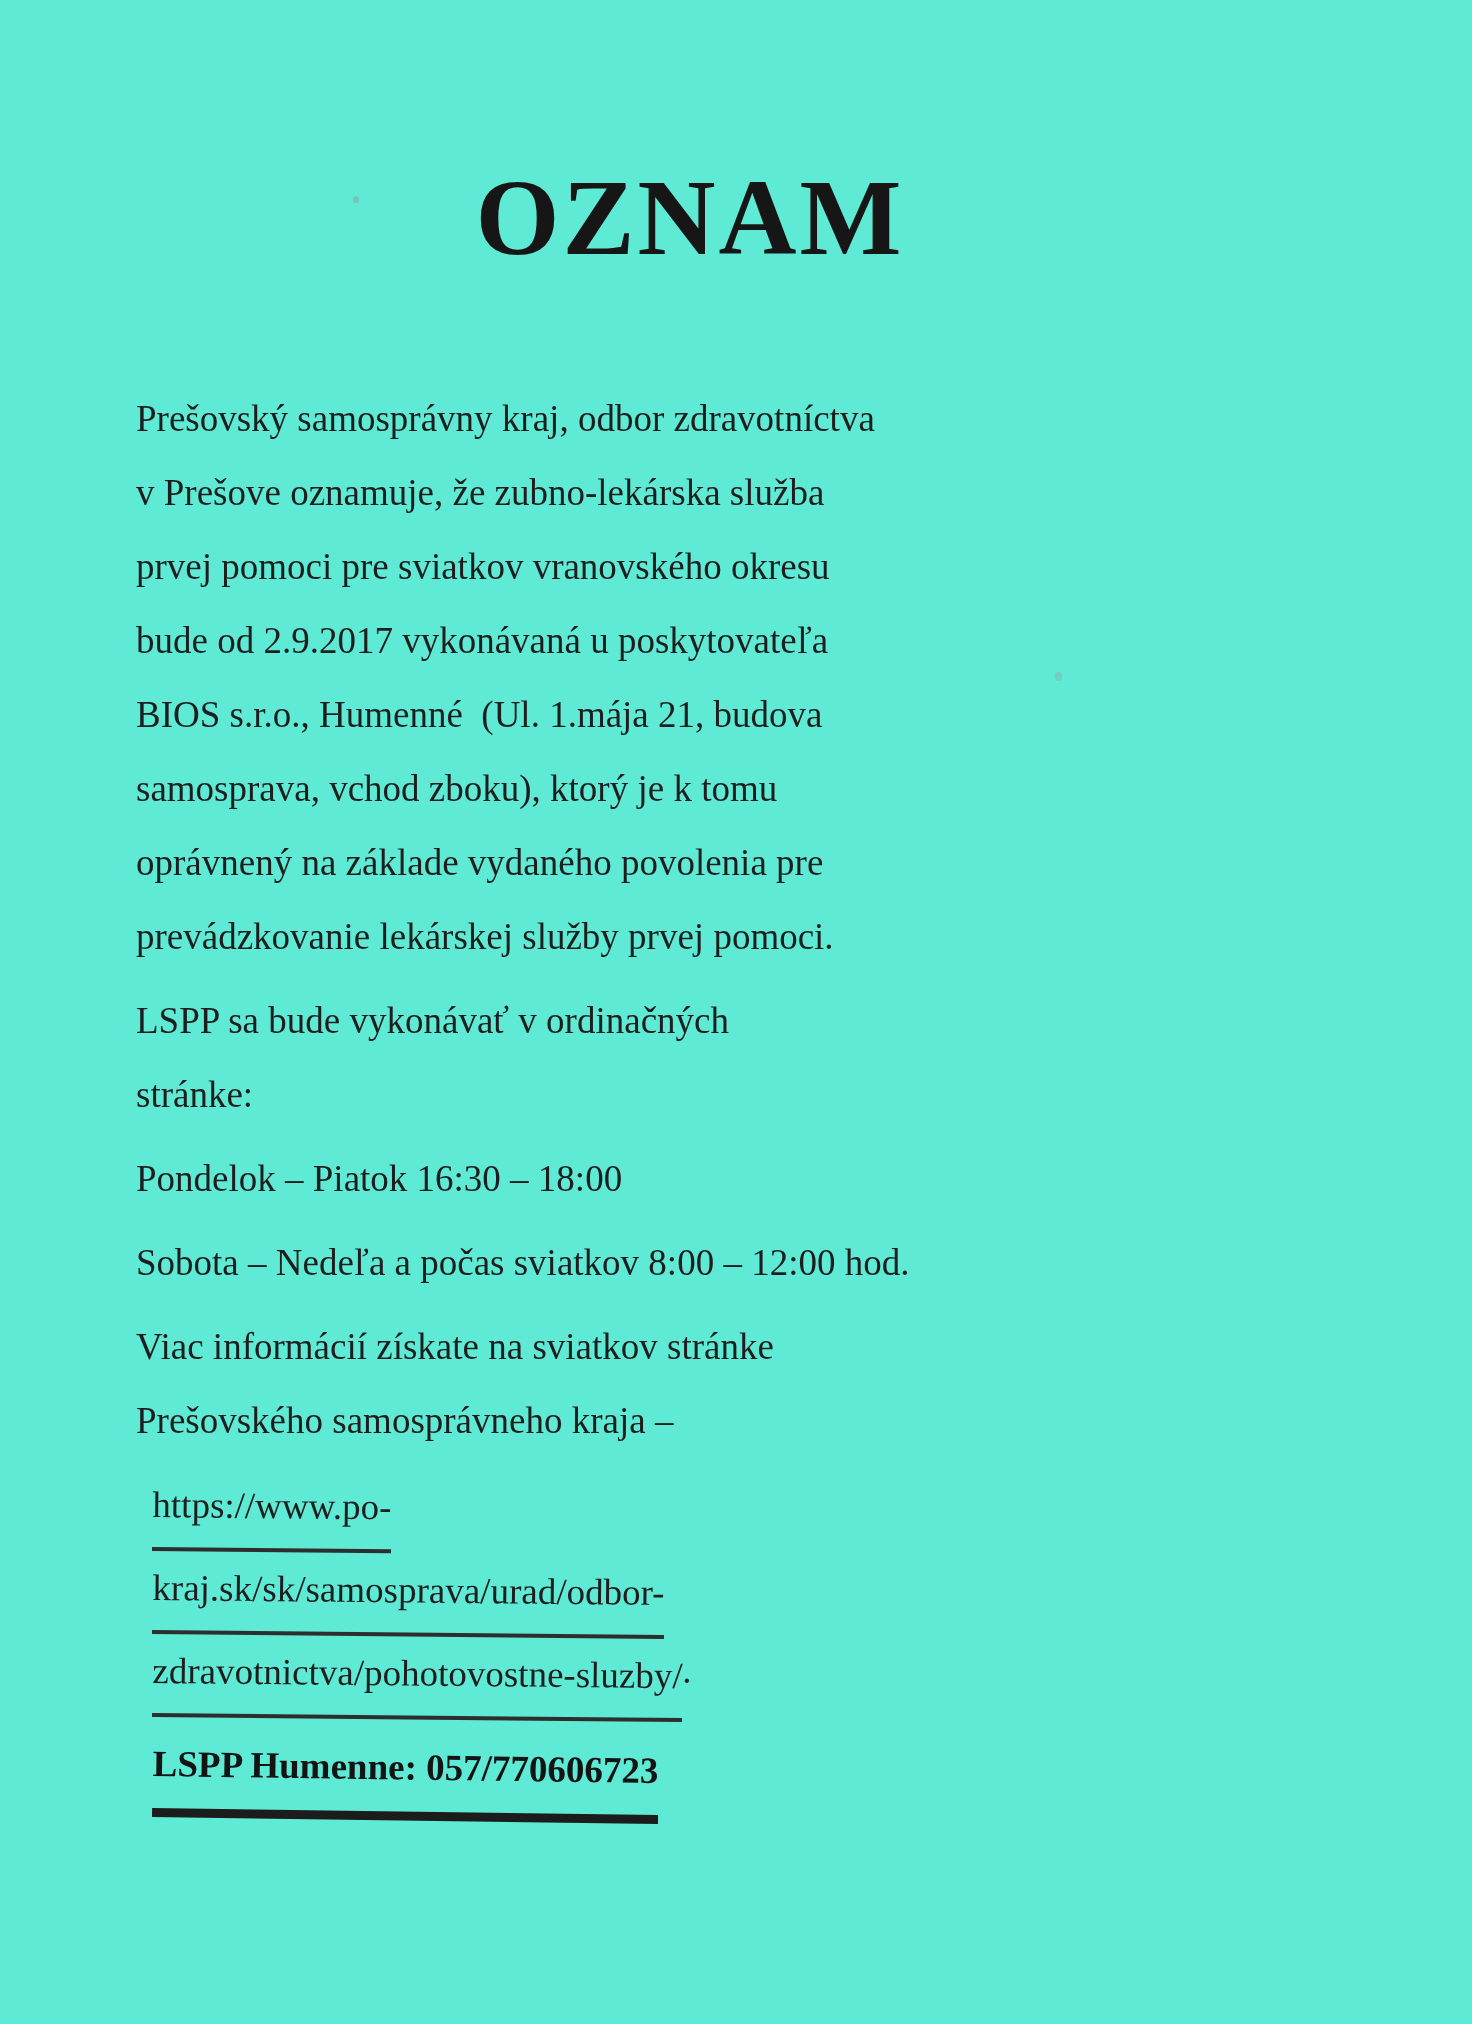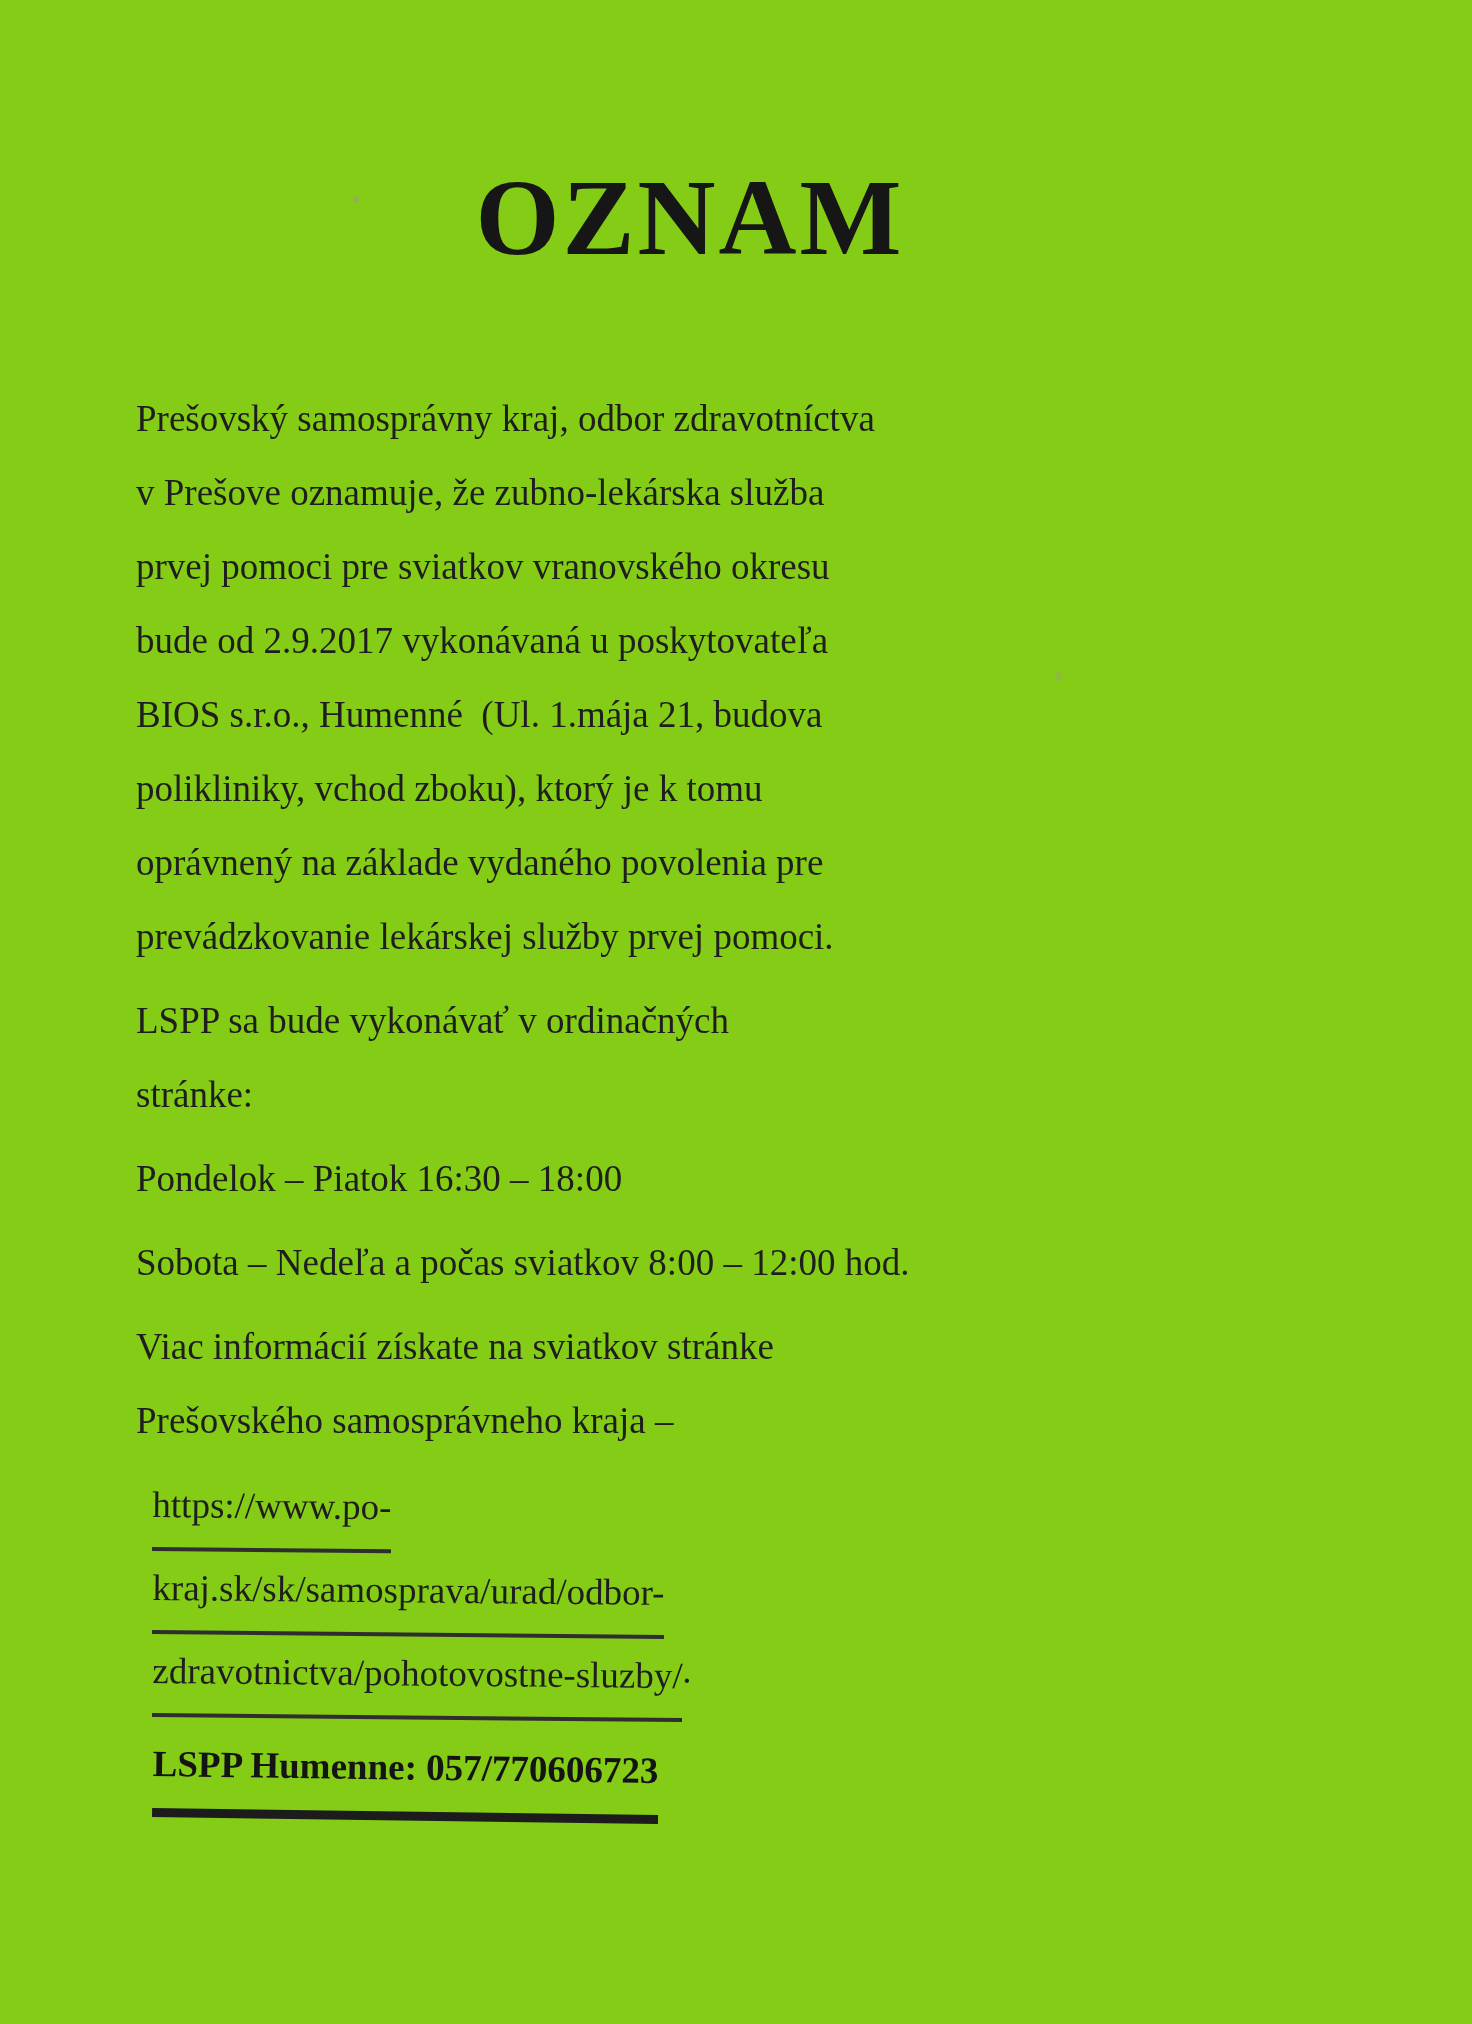--- a/index.html
+++ b/index.html
@@ -1,20 +1,20 @@
 <!DOCTYPE html>
 <html><head>
 <meta charset="utf-8">
 <style>
   html, body { margin: 0; padding: 0; background: #e9e9e9; }
   .page {
     position: relative;
     width: 1472px;
     height: 2024px;
-    background: #84cc16;
+    background: #5eead4;
     font-family: "Liberation Serif", serif;
     color: #1e1e1e;
     overflow: hidden;
   }
   .title {
     position: absolute;
     top: 162px;
     left: 0;
     width: 100%;
     margin: 0;
@@ -69,21 +69,21 @@
   <h1 class="title">OZNAM</h1>
 
   <div class="content">
 
     <div class="para">
       <div class="line">Prešovský samosprávny kraj, odbor zdravotníctva</div>
       <div class="line">v Prešove oznamuje, že zubno-lekárska služba</div>
       <div class="line">prvej pomoci pre sviatkov vranovského okresu</div>
       <div class="line">bude od 2.9.2017 vykonávaná u poskytovateľa</div>
       <div class="line">BIOS s.r.o., Humenné  (Ul. 1.mája 21, budova</div>
-      <div class="line">polikliniky, vchod zboku), ktorý je k tomu</div>
+      <div class="line">samosprava, vchod zboku), ktorý je k tomu</div>
       <div class="line">oprávnený na základe vydaného povolenia pre</div>
       <div class="line">prevádzkovanie lekárskej služby prvej pomoci.</div>
     </div>
 
     <div class="para">
       <div class="line">LSPP sa bude vykonávať v ordinačných</div>
       <div class="line">stránke:</div>
     </div>
 
     <div class="para">

